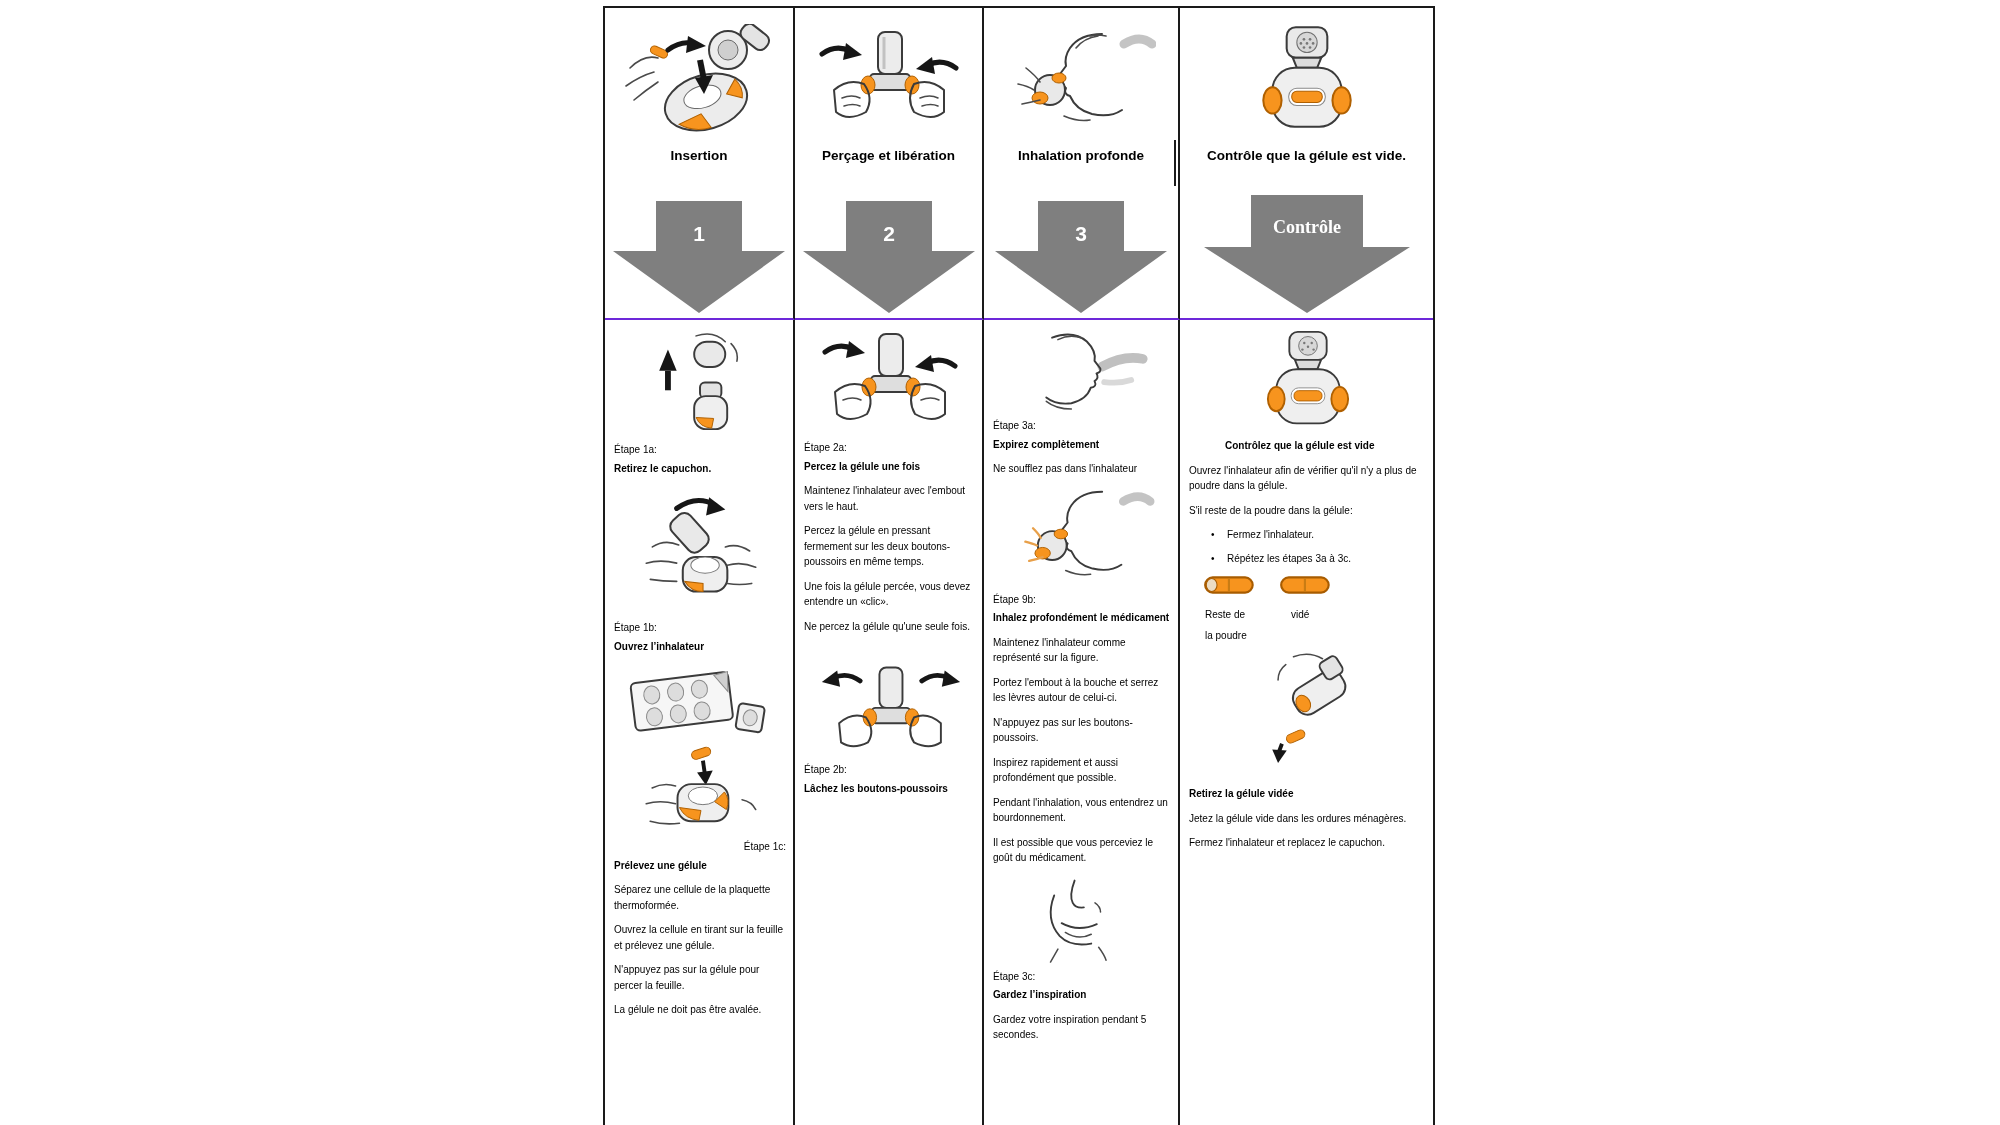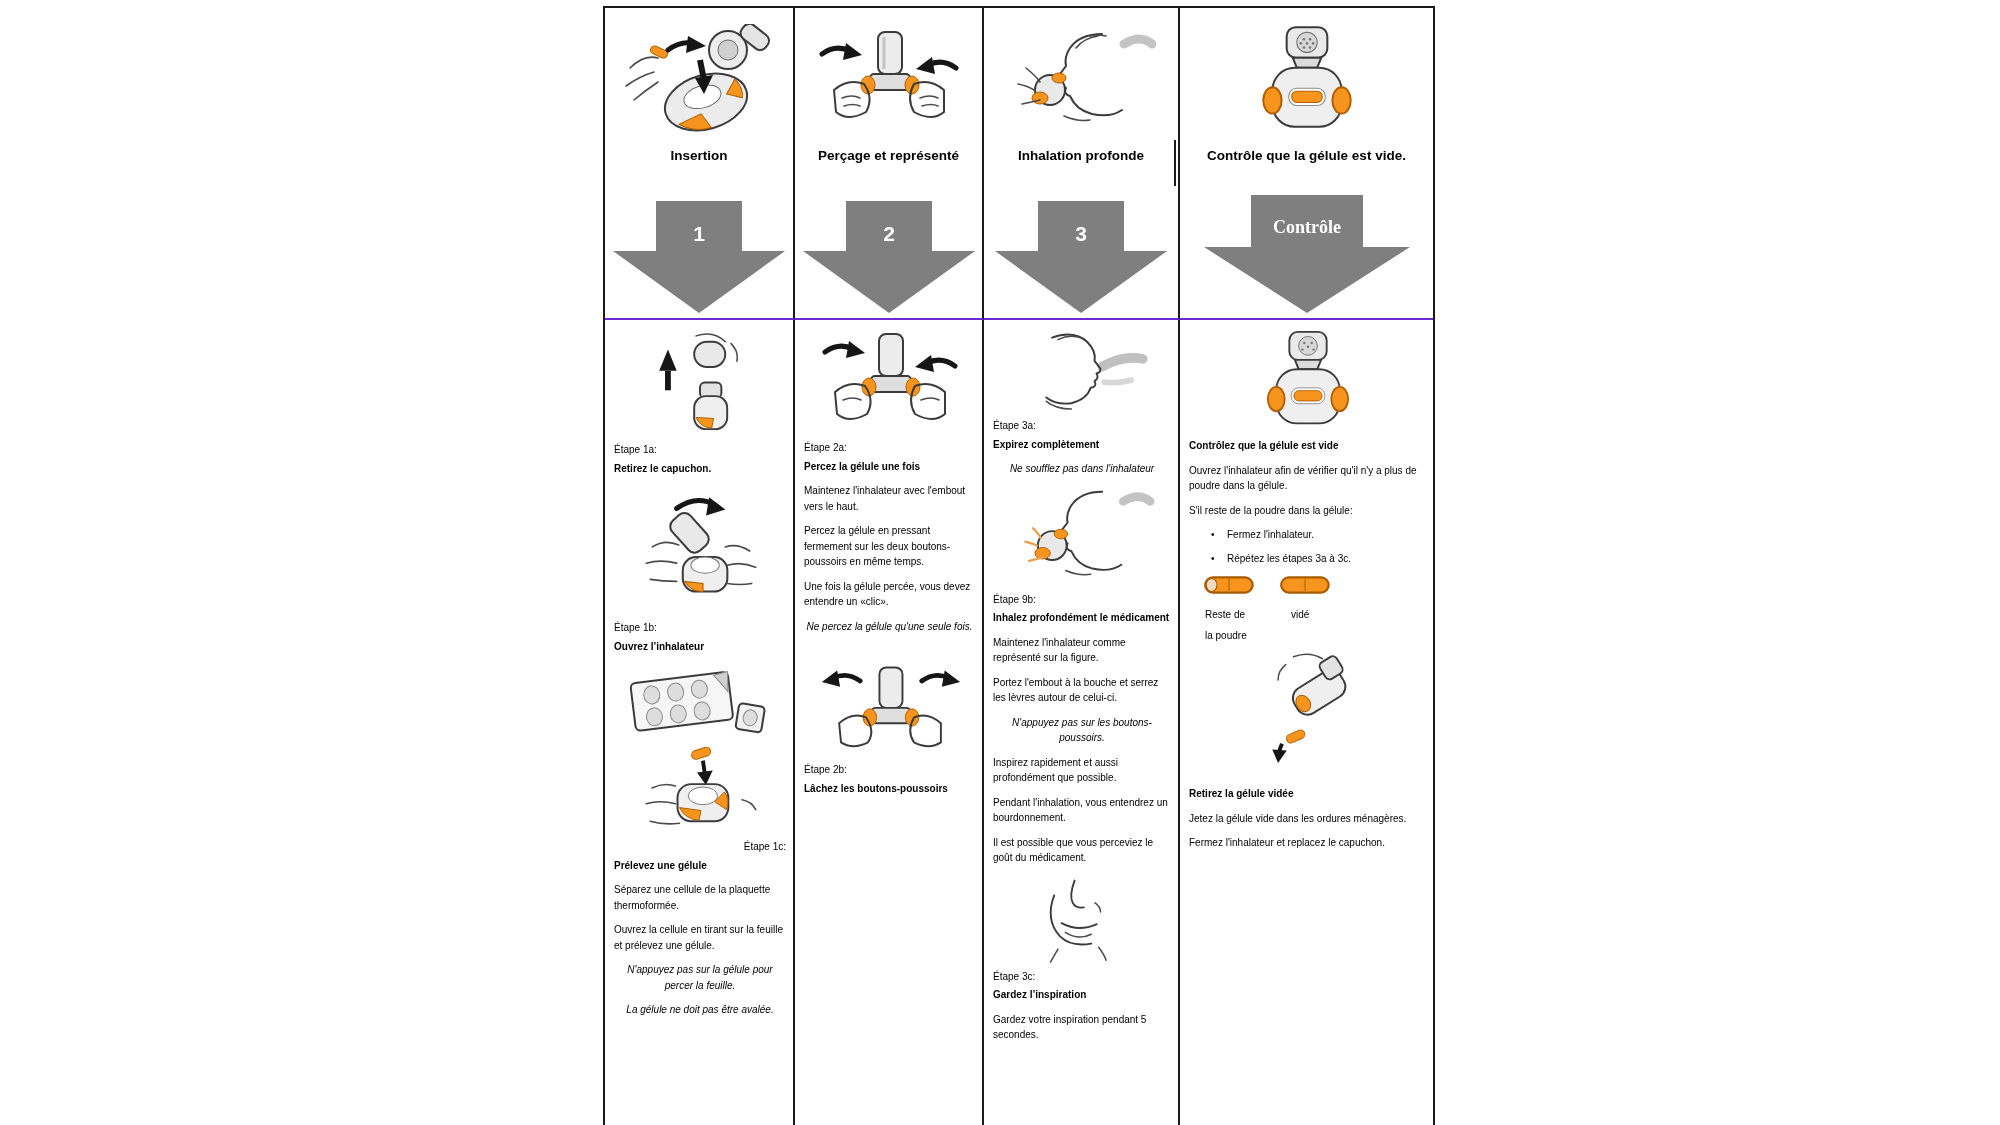--- a/index.html
+++ b/index.html
@@ -21,21 +21,21 @@
   .hdr-label{font-weight:bold;font-size:13.5px;line-height:15px;text-align:center;padding:0 8px;}
   .hdr-spacer{flex:1;}
   .arrow-wrap{flex:none;margin-bottom:5px;display:flex;justify-content:center;}
   .arrow-num{fill:#fff;font-family:"Liberation Sans",sans-serif;font-weight:bold;font-size:21px;text-anchor:middle;}
   .arrow-word{fill:#fff;font-family:"Liberation Serif",serif;font-weight:bold;font-size:18px;text-anchor:middle;}
   .bodyc{padding:6px 7px 0 9px;font-size:10px;line-height:15.5px;}
   .illo{display:flex;justify-content:center;}
   .step-label{margin:0 0 3px 0;}
   .step-title{font-weight:bold;margin:0 0 9px 0;}
   .p{margin:0 0 9px 0;}
-  .note{font-style:italic;margin:0 0 9px 0;text-align:center;}
+  .note{margin:0 0 9px 0;}
   .bullet-row{display:flex;margin:0 0 8px 0;padding-left:22px;}
   .bullet-glyph{width:16px;flex:none;}
   .caps-row{display:flex;margin:4px 0 6px 14px;gap:22px;}
   .caps-labels{display:flex;margin:11px 0 0 4px;}
   .caps-label-left{width:86px;margin-left:12px;}
   .caps-label-right{margin-left:0;}
   .stray-line{position:absolute;left:1174px;top:140px;width:2px;height:46px;background:#1a1a1a;}
   
   .sk{fill:none;stroke:#3b3b3b;stroke-width:2;stroke-linecap:round;stroke-linejoin:round;}
   .sk-thin{fill:none;stroke:#4a4a4a;stroke-width:1.6;stroke-linecap:round;}
@@ -86,21 +86,21 @@
         <ellipse cx="98" cy="57" rx="7" ry="9" fill="#F7941E" stroke="#b06000"></ellipse>
         <path class="sk" d="M20,62 Q34,50 50,56 Q60,70 52,84 Q34,94 22,84 Z" fill="#fff"></path>
         <path class="sk" d="M130,62 Q116,50 100,56 Q92,70 100,84 Q118,94 130,84 Z" fill="#fff"></path>
         <path class="sk-thin" d="M28,70 q10,-4 18,0 M30,78 q9,-3 16,0 M106,70 q10,-4 18,0 M108,78 q9,-3 16,0"></path>
         <path class="blk" d="M8,26 q14,-10 28,-3"></path>
         <polygon points="32,15 48,27 29,32" fill="#161616"></polygon>
         <path class="blk" d="M142,40 q-14,-10 -28,-3"></path>
         <polygon points="118,29 102,41 121,46" fill="#161616"></polygon>
       </svg>
     </div>
-    <div class="hdr-label">Perçage et représenté</div>
+    <div class="hdr-label">Perçage et libération</div>
     <div class="hdr-spacer"></div>
     <div class="arrow-wrap">
       <svg viewBox="0 0 172 112" width="172" height="112">
         <polygon points="43,0 129,0 129,50 172,50 86,112 0,50 43,50" fill="#7f7f7f"></polygon>
         <text x="86" y="40" class="arrow-num">2</text>
       </svg>
     </div>
   </div>
 
   <div class="cell hdr">
@@ -319,21 +319,21 @@
           <circle cx="54" cy="21" r="1.3" fill="#777"></circle>
           <circle cx="66" cy="21" r="1.3" fill="#777"></circle>
         <path d="M46,32 L74,32 70,42 50,42 Z" fill="#dcdcdc" stroke="#3b3b3b" stroke-width="2"></path>
         <rect x="26" y="42" width="68" height="58" rx="22" fill="#efefef" stroke="#3b3b3b" stroke-width="2"></rect>
         <ellipse cx="26" cy="74" rx="9" ry="13" fill="#F7941E" stroke="#b06000" stroke-width="2"></ellipse>
         <ellipse cx="94" cy="74" rx="9" ry="13" fill="#F7941E" stroke="#b06000" stroke-width="2"></ellipse>
         <rect x="42" y="62" width="36" height="17" rx="8" fill="#fff" stroke="#8a8a8a"></rect>
         <rect x="45" y="65" width="30" height="11" rx="5" fill="#F7941E" stroke="#b06000"></rect>
       </svg>
     </div>
-    <p class="step-title" style="margin-top:10px;">Contrôlez que la gélule est vide</p>
+    <p class="step-title" style="margin-top:10px;margin-left:36px;">Contrôlez que la gélule est vide</p>
     <p class="p">Ouvrez l'inhalateur afin de vérifier qu'il n'y a plus de poudre dans la gélule.</p>
     <p class="p">S'il reste de la poudre dans la gélule:</p>
     <div class="bullet-row">
       <span class="bullet-glyph">•</span>
       <span>Fermez l'inhalateur.</span>
     </div>
     <div class="bullet-row">
       <span class="bullet-glyph">•</span>
       <span>Répétez les étapes 3a à 3c.</span>
     </div>

